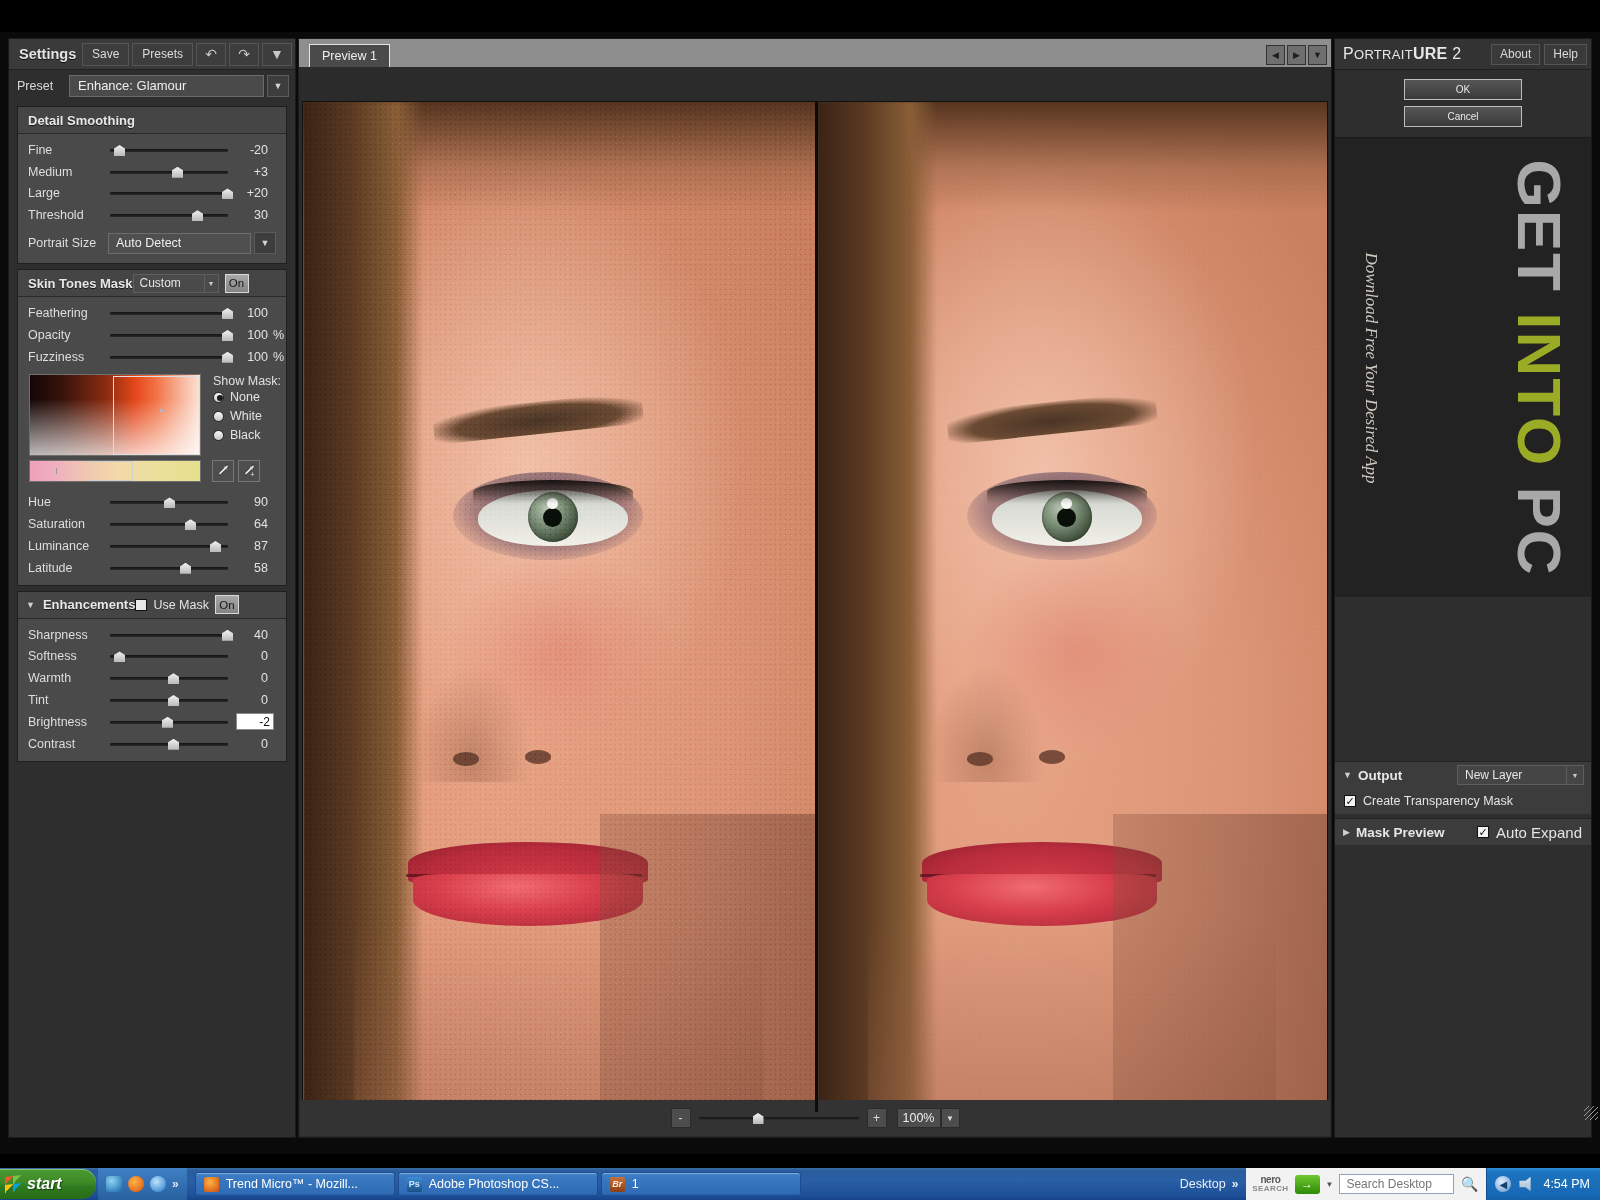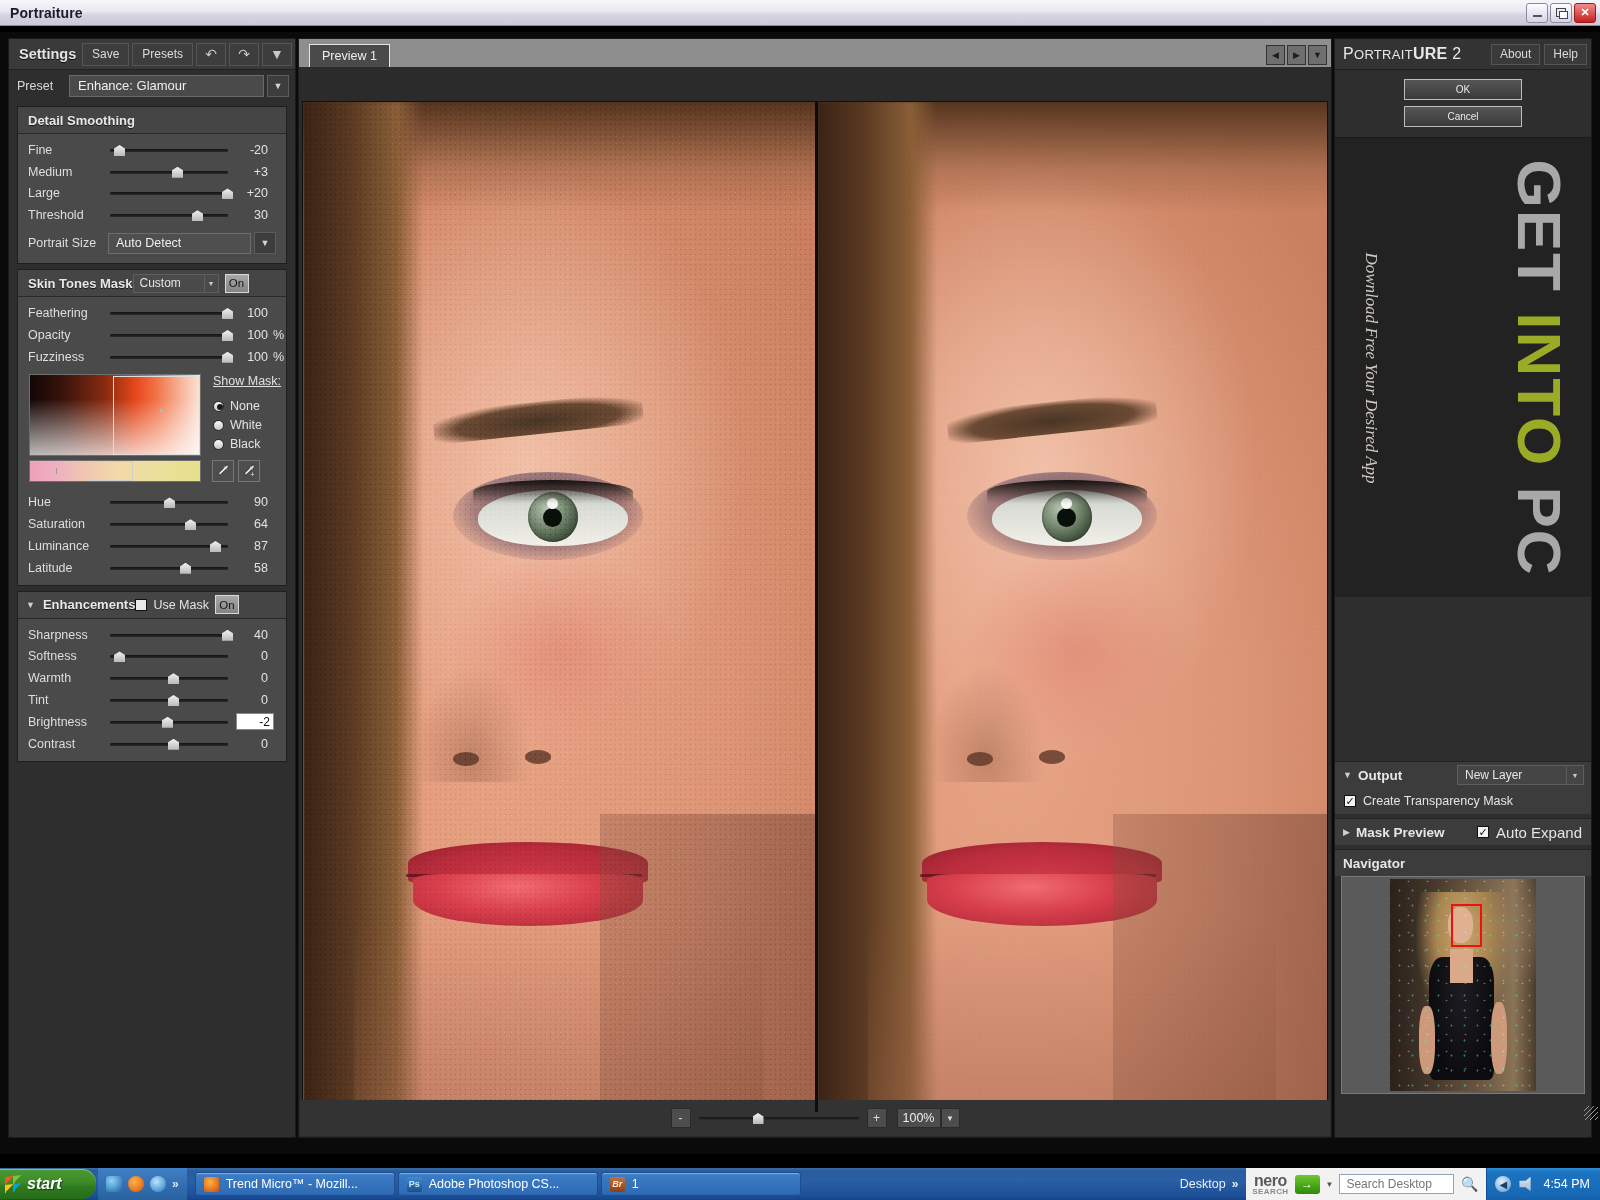--- a/index.html
+++ b/index.html
@@ -83,21 +83,21 @@
 
   
   .picker-wrap{ display:flex; padding:6px 0 0 11px; }
   .grad-box{ width:172px; height:82px; border:1px solid #6f6f6f; position:relative;
     background:
       linear-gradient(to bottom, rgba(255,255,255,0) 30%, rgba(255,255,255,.72) 100%),
       linear-gradient(to right, #120605 0%, #3a140c 20%, #8c2c10 45%, #e6471a 62%, #f2764a 75%, #f7b095 88%, #fbe3d6 100%);}
   .grad-sel{ position:absolute; left:83px; top:1px; width:87px; height:79px; border:1px solid #ddd;}
   .grad-dot{ position:absolute; left:130px; top:34px; width:3px;height:3px;background:#b5b5c8;}
   .showmask{ padding-left:12px; }
-  .showmask .ttl{ font-size:12.5px; color:#e0e0e0; margin-bottom:9px;text-decoration:underline;}
+  .showmask .ttl{ font-size:12.5px; color:#e0e0e0; margin-bottom:0;}
   .radio-row{ display:flex; align-items:center; height:19px; }
   .radio{ width:11px; height:11px; border-radius:50%;
     background:linear-gradient(to bottom,#fafafa,#c6c6c6); border:1px solid #2a2a2a;
     position:relative; margin-right:6px; }
   .radio.on:after{ content:""; position:absolute; left:2.5px; top:2.5px; width:6px; height:6px;
     border-radius:50%; background:#1a1a1a;}
   .radio-row .rl{ font-size:12.5px; color:#e2e2e2;}
 
   .hue-wrap{ display:flex; align-items:flex-start; padding:4px 0 6px 11px;}
   .hue-bar{ width:172px; height:22px; border:1px solid #6f6f6f; position:relative;
@@ -301,21 +301,21 @@
   .ti-ps{ background:linear-gradient(to bottom,#3d8fd6,#1a4f86); color:#cfe8ff; font-size:9px;
     display:flex;align-items:center;justify-content:center; font-weight:bold;}
   .ti-br{ background:linear-gradient(to bottom,#c6713a,#8a3f14); color:#ffe8d4; font-size:9px;
     display:flex;align-items:center;justify-content:center; font-weight:bold;font-style:italic;}
   .taskitem .tl{ white-space:nowrap; overflow:hidden; text-overflow:ellipsis;}
   .tray{ margin-left:auto; display:flex; align-items:center; height:32px;}
   .deskband{ display:flex; align-items:center; gap:6px; padding:0 8px; color:#e8f0fa; font-size:12.5px;}
   .deskband .ch{ font-size:12px; font-weight:bold;}
   .nerobox{ height:32px; display:flex; align-items:center; gap:6px; padding:0 6px; background:#f2f2f2;}
   .nerologo{ display:flex;flex-direction:column; align-items:center; line-height:.95;}
-  .nerologo .n1{ font-size:16px;font-weight:bold;color:#5a5a5a; letter-spacing:-.4px;}
+  .nerologo .n1{ font-size:10px;font-weight:bold;color:#5a5a5a; letter-spacing:-.4px;}
   .nerologo .n2{ font-size:8px;font-weight:bold;color:#8a8a8a; letter-spacing:.4px;}
   .goarrow{ width:25px;height:19px; background:linear-gradient(to bottom,#6fc72f,#2e8a09);
     border-radius:3px; color:#fff; font-size:12px; display:flex;align-items:center;justify-content:center;}
   .godd{ color:#555; font-size:8px;}
   .searchinput{ width:115px; height:20px; background:#fff; border:1px solid #8aa4c2;
     color:#9a9a9a; font-size:12px; display:flex;align-items:center; padding-left:6px;}
   .magn{ width:20px;height:20px; color:#2255aa; font-size:14px;
     display:flex;align-items:center;justify-content:center;}
   .traybar{ height:32px; display:flex; align-items:center; gap:8px; padding:0 10px 0 8px;
     background:linear-gradient(to bottom,#2e8cd8 0%,#1d74c0 12%,#1768b4 85%,#1560a8 100%);
@@ -327,32 +327,20 @@
   .clock{ color:#fff; font-size:12.5px; }
   .resize-grip{ position:absolute; right:2px; bottom:34px; width:14px;height:14px;
     background:
       linear-gradient(135deg,transparent 45%,#9a9a9a 45% 55%,transparent 55%) 0 0/5px 5px;}
 </style>
 </head>
 <body>
 
 <div id="app">
 
-  <div class="titlebar">
-    <div class="tb-title">Portraiture</div>
-    <div class="tb-btns">
-      <div class="tb-btn">
-          <span class="minglyph"></span>
-        </div>
-      <div class="tb-btn">
-          <span class="maxglyph"></span>
-        </div>
-      <div class="tb-btn close">✕</div>
-    </div>
-  </div>
 
   <div class="plugin">
 
     <div class="left-panel">
 
       <div class="settings-head">
         <div class="settings-title">Settings</div>
         <div class="hbtn">Save</div>
         <div class="hbtn">Presets</div>
         <div class="hbtn icon">↶</div>
@@ -719,38 +707,20 @@
         <div class="rhead">
           <span class="tri">▶</span>
           <div class="nm">Mask Preview</div>
           <div style="margin-left:auto;display:flex;align-items:center;padding-right:9px;">
             <span class="chk">✓</span>
             <span style="font-size:15px;color:#e4e4e4;">Auto Expand</span>
           </div>
         </div>
       </div>
 
-      <div class="rsect">
-        <div class="rhead">
-          <div class="nm">Navigator</div>
-        </div>
-        <div class="navbox">
-          <div class="thumb">
-            <div class="th-bg"></div>
-              <div class="th-hair"></div>
-              <div class="th-face"></div>
-            <div class="th-body"></div>
-              <div class="th-skin1"></div>
-            <div class="th-arm1"></div>
-              <div class="th-arm2"></div>
-              <div class="th-sparkle"></div>
-            <div class="th-rect"></div>
-          </div>
-        </div>
-      </div>
     </div>
 
     <div class="resize-grip"></div>
   </div>
 
   <div class="taskbar">
     <div class="startbtn">
       <span class="flag"></span>
       <span class="st">start</span>
     </div>

